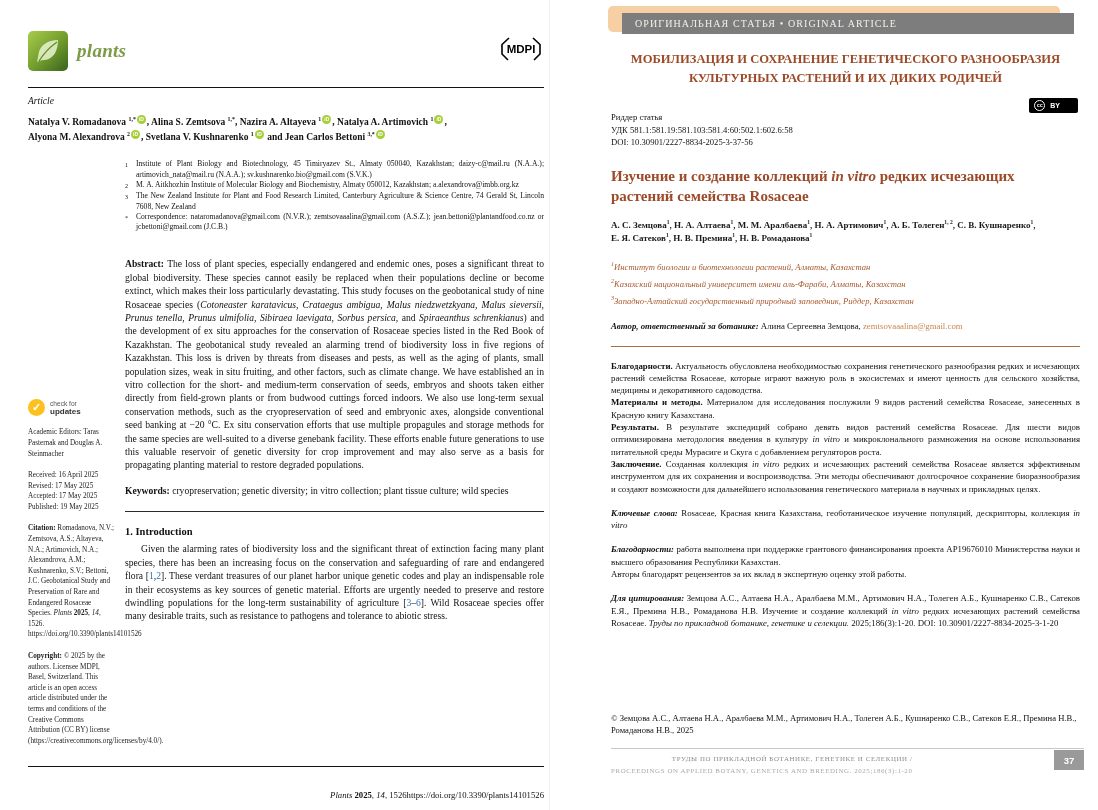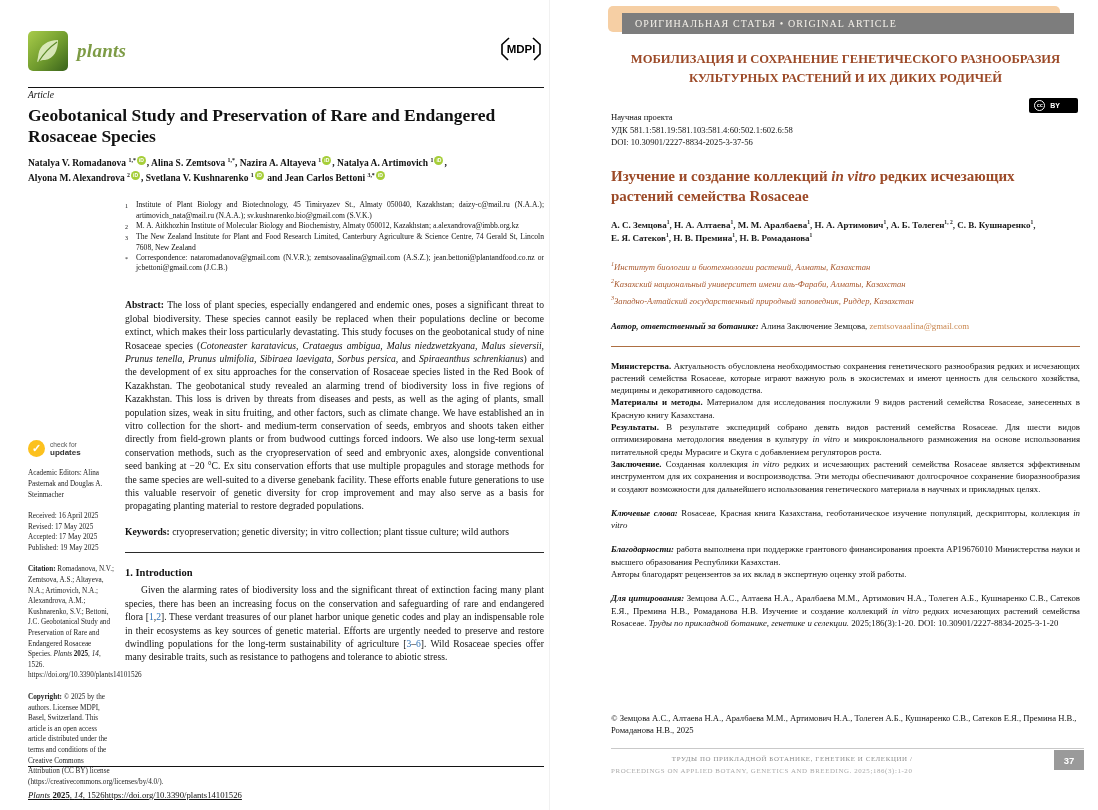--- a/index.html
+++ b/index.html
@@ -26,21 +26,21 @@
   }
   .icon-orcid::before{content:"iD";}
 
   
   .page-left{padding:0 5px 12px 28px;}
   .lp-header{display:flex;justify-content:space-between;align-items:center;padding-top:26px;height:50px;}
   .logo-plants{display:flex;align-items:center;gap:9px;}
   .logo-leaf{width:40px;height:40px;border-radius:5px;background:linear-gradient(135deg,#a9cc4a 0%,#6f9a2d 55%,#39631c 100%);display:flex;align-items:center;justify-content:center;}
   .logo-text{font-style:italic;font-weight:700;font-size:19px;color:#7d9b45;letter-spacing:0.3px;}
   .lp-rule{border-top:1.6px solid #131313;margin-top:11px;}
-  .lp-article{font-style:italic;font-size:9.5px;margin-top:2px;}
+  .lp-article{font-style:italic;font-size:9.5px;margin-top:8px;}
   .lp-title{font-size:17.5px;font-weight:700;line-height:21px;margin-top:5px;}
   .lp-authors{font-size:9.5px;font-weight:700;margin-top:9px;line-height:13.5px;}
   .lp-cols{display:flex;margin-top:15px;}
   .lp-side{width:88px;flex:none;font-size:7.2px;line-height:10.6px;color:#1c1c1c;}
   .lp-main{flex:1;margin-left:9px;}
   .affil-row{display:flex;font-size:7.6px;line-height:10.3px;text-align:justify;}
   .affil-mk{width:11px;flex:none;font-size:6px;vertical-align:super;padding-top:1px;}
   .affil-tx{flex:1;}
   .lp-abstract{margin-top:25px;font-size:9.6px;line-height:13.4px;text-align:justify;}
   .lp-keywords{margin-top:12px;font-size:9.6px;line-height:13.4px;text-align:justify;}
@@ -49,21 +49,21 @@
   .lp-intro{margin-top:5px;font-size:9.6px;line-height:13.4px;text-align:justify;text-indent:16px;}
   .side-spacer{height:240px;}
   .badge-updates{display:flex;align-items:center;gap:5px;cursor:pointer;width:64px;}
   .badge-circle{width:17px;height:17px;border-radius:50%;background:#fcc11e;color:#fff;font:700 11px/17px "Liberation Sans",sans-serif;text-align:center;flex:none;}
   .badge-line1{font:400 6.6px/7.5px "Liberation Sans",sans-serif;color:#555;}
   .badge-line2{font:700 8px/9px "Liberation Sans",sans-serif;color:#333;}
   .side-block{margin-top:11px;}
   .side-dates div{margin:0;}
   .lp-footer{position:absolute;left:28px;right:5px;bottom:10px;}
   .lp-footer-rule{border-top:1.5px solid #131313;}
-  .lp-footer-row{display:flex;justify-content:flex-start;font-size:8.7px;margin-top:23px;text-decoration:underline;}
+  .lp-footer-row{display:flex;justify-content:flex-end;font-size:8.7px;margin-top:23px;}
 
   
   .logo-mdpi svg text{font:700 11.5px "Liberation Sans",sans-serif;}
 
   
   .rp-banner{position:relative;height:40px;}
   .rp-banner-peach{position:absolute;left:58px;top:6px;width:452px;height:26px;background:#f6cfa4;border-radius:5px;}
   .rp-banner-gray{position:absolute;left:72px;top:13px;width:452px;height:21px;background:#7d7d7d;color:#f4f1ea;
     font-size:10px;letter-spacing:1.1px;line-height:21px;padding-left:13px;box-sizing:border-box;}
   .rp-heading{margin:10px 18px 0 61px;text-align:center;color:#9c4a28;font-weight:700;font-size:12.6px;line-height:19px;}
@@ -110,35 +110,34 @@
         <path d="M11 2 L4 8.5 V18 L10 24" fill="none" stroke="#000" stroke-width="1.6"></path>
         <path d="M35 2 L42 8.5 V18 L36 24" fill="none" stroke="#000" stroke-width="1.6"></path>
         <text x="23" y="17" text-anchor="middle">MDPI</text>
       </svg>
     </div>
   </div>
 
   <div class="lp-rule"></div>
 
   <div class="lp-article">Article</div>
-  <div class="lp-title">Geobotanical Study and Preservation of Rare and Endangered Rosaceae Species</div>
   <div class="lp-authors"><span>Natalya V. Romadanova </span><span class="seg-sup">1,*</span><span class="inline-icon icon-orcid"></span><span>, Alina S. Zemtsova </span><span class="seg-sup">1,*</span><span>, Nazira A. Altayeva </span><span class="seg-sup">1</span><span class="inline-icon icon-orcid"></span><span>, Natalya A. Artimovich </span><span class="seg-sup">1</span><span class="inline-icon icon-orcid"></span><span>,</span><br><span>Alyona M. Alexandrova </span><span class="seg-sup">2</span><span class="inline-icon icon-orcid"></span><span>, Svetlana V. Kushnarenko </span><span class="seg-sup">1</span><span class="inline-icon icon-orcid"></span><span> and Jean Carlos Bettoni </span><span class="seg-sup">3,*</span><span class="inline-icon icon-orcid"></span></div>
 
   <div class="lp-cols">
 
     <div class="lp-side">
       <div class="side-spacer"></div>
       <div class="badge-updates">
         <div class="badge-circle">✓</div>
         <div>
           <div class="badge-line1">check for</div>
           <div class="badge-line2">updates</div>
         </div>
       </div>
-      <div class="side-block">Academic Editors: Alina Pasternak and Douglas A. Steinmacher</div>
+      <div class="side-block">Academic Editors: Taras Pasternak and Douglas A. Steinmacher</div>
       <div class="side-block side-dates">
         <div>Received: 16 April 2025</div>
         <div>Revised: 17 May 2025</div>
         <div>Accepted: 17 May 2025</div>
         <div>Published: 19 May 2025</div>
       </div>
       <div class="side-block"><span class="seg-b">Citation: </span><span>Romadanova, N.V.; Zemtsova, A.S.; Altayeva, N.A.; Artimovich, N.A.; Alexandrova, A.M.; Kushnarenko, S.V.; Bettoni, J.C. Geobotanical Study and Preservation of Rare and Endangered Rosaceae Species. </span><span class="seg-i">Plants </span><span class="seg-b">2025</span><span>, </span><span class="seg-i">14</span><span>, 1526. https://doi.org/10.3390/plants14101526</span></div>
       <div class="side-block"><span class="seg-b">Copyright: </span><span>© 2025 by the authors. Licensee MDPI, Basel, Switzerland. This article is an open access article distributed under the terms and conditions of the Creative Commons Attribution (CC BY) license (https://creativecommons.org/licenses/by/4.0/).</span></div>
     </div>
 
@@ -156,21 +155,21 @@
           <span class="affil-mk">3</span>
           <span class="affil-tx">The New Zealand Institute for Plant and Food Research Limited, Canterbury Agriculture &amp; Science Centre, 74 Gerald St, Lincoln 7608, New Zealand</span>
         </div>
         <div class="affil-row">
           <span class="affil-mk">*</span>
           <span class="affil-tx">Correspondence: nataromadanova@gmail.com (N.V.R.); zemtsovaaalina@gmail.com (A.S.Z.); jean.bettoni@plantandfood.co.nz or jcbettoni@gmail.com (J.C.B.)</span>
         </div>
       </div>
 
       <div class="lp-abstract"><span class="seg-b">Abstract: </span><span>The loss of plant species, especially endangered and endemic ones, poses a significant threat to global biodiversity. These species cannot easily be replaced when their populations decline or become extinct, which makes their loss particularly devastating. This study focuses on the geobotanical study of nine Rosaceae species (</span><span class="seg-i">Cotoneaster karatavicus, Crataegus ambigua, Malus niedzwetzkyana, Malus sieversii, Prunus tenella, Prunus ulmifolia, Sibiraea laevigata, Sorbus persica,</span><span> and </span><span class="seg-i">Spiraeanthus schrenkianus</span><span>) and the development of ex situ approaches for the conservation of Rosaceae species listed in the Red Book of Kazakhstan. The geobotanical study revealed an alarming trend of biodiversity loss in five regions of Kazakhstan. This loss is driven by threats from diseases and pests, as well as the aging of plants, small population sizes, weak in situ fruiting, and other factors, such as climate change. We have established an in vitro collection for the short- and medium-term conservation of seeds, embryos and shoots taken either directly from field-grown plants or from budwood cuttings forced indoors. We also use long-term sexual conservation methods, such as the cryopreservation of seed and embryonic axes, alongside conventional seed banking at −20 °C. Ex situ conservation efforts that use multiple propagules and storage methods for the same species are well-suited to a diverse genebank facility. These efforts enable future generations to use this valuable reservoir of genetic diversity for crop improvement and may also serve as a basis for propagating planting material to restore degraded populations.</span></div>
-      <div class="lp-keywords"><span class="seg-b">Keywords: </span><span>cryopreservation; genetic diversity; in vitro collection; plant tissue culture; wild authors</span></div>
+      <div class="lp-keywords"><span class="seg-b">Keywords: </span><span>cryopreservation; genetic diversity; in vitro collection; plant tissue culture; wild species</span></div>
       <div class="lp-mainrule"></div>
       <div class="lp-h1">1. Introduction</div>
       <div class="lp-intro"><span>Given the alarming rates of biodiversity loss and the significant threat of extinction facing many plant species, there has been an increasing focus on the conservation and safeguarding of rare and endangered flora [</span><span class="seg-link">1</span><span>,</span><span class="seg-link">2</span><span>]. These verdant treasures of our planet harbor unique genetic codes and play an indispensable role in their ecosystems as key sources of genetic material. Efforts are urgently needed to preserve and restore dwindling populations for the long-term sustainability of agriculture [</span><span class="seg-link">3</span><span>–</span><span class="seg-link">6</span><span>]. Wild Rosaceae species offer many desirable traits, such as resistance to pathogens and tolerance to abiotic stress.</span></div>
     </div>
   </div>
 
   <div class="lp-footer">
     <div class="lp-footer-rule"></div>
     <div class="lp-footer-row">
       <span><span class="seg-i">Plants </span><span class="seg-b">2025</span><span>, </span><span class="seg-i">14</span><span>, 1526</span></span>
@@ -182,21 +181,21 @@
 <div class="page page-right">
 
   <div class="rp-banner">
     <div class="rp-banner-peach"></div>
     <div class="rp-banner-gray">ОРИГИНАЛЬНАЯ СТАТЬЯ • ORIGINAL ARTICLE</div>
   </div>
 
   <div class="rp-heading">МОБИЛИЗАЦИЯ И СОХРАНЕНИЕ ГЕНЕТИЧЕСКОГО РАЗНООБРАЗИЯ КУЛЬТУРНЫХ РАСТЕНИЙ И ИХ ДИКИХ РОДИЧЕЙ</div>
 
   <div class="rp-meta">
-    <div>Научная проекта</div>
+    <div>Риддер статья</div>
     <div>УДК 581.1:581.19:581.103:581.4:60:502.1:602.6:58</div>
     <div>DOI: 10.30901/2227-8834-2025-3-37-56</div>
   </div>
 
   <div class="rp-ccbadge">
     <span class="cc-circle">cc</span>
     <span class="cc-by">BY</span>
   </div>
 
   <div class="rp-title"><span>Изучение и создание коллекций </span><span class="seg-i">in vitro</span><span> редких исчезающих растений семейства Rosaceae</span></div>
@@ -207,26 +206,26 @@
       <span class="rp-affil-mk">1</span><span>Институт биологии и биотехнологии растений, Алматы, Казахстан</span>
     </div>
     <div>
       <span class="rp-affil-mk">2</span><span>Казахский национальный университет имени аль-Фараби, Алматы, Казахстан</span>
     </div>
     <div>
       <span class="rp-affil-mk">3</span><span>Западно-Алтайский государственный природный заповедник, Риддер, Казахстан</span>
     </div>
   </div>
 
-  <div class="rp-corr"><span class="seg-bi">Автор, ответственный за ботанике: </span><span>Алина Заключение Земцова, </span><span class="seg-email">zemtsovaaalina@gmail.com</span></div>
+  <div class="rp-corr"><span class="seg-bi">Автор, ответственный за ботанике: </span><span>Алина Сергеевна Земцова, </span><span class="seg-email">zemtsovaaalina@gmail.com</span></div>
 
   <div class="rp-rule"></div>
 
   <div class="rp-abstract">
-    <p><span class="seg-b">Министерства.</span><span> Актуальность обусловлена необходимостью сохранения генетического разнообразия редких и исчезающих растений семейства Rosaceae, которые играют важную роль в экосистемах и имеют ценность для сельского хозяйства, медицины и декоративного садоводства.</span></p>
+    <p><span class="seg-b">Благодарности.</span><span> Актуальность обусловлена необходимостью сохранения генетического разнообразия редких и исчезающих растений семейства Rosaceae, которые играют важную роль в экосистемах и имеют ценность для сельского хозяйства, медицины и декоративного садоводства.</span></p>
     <p><span class="seg-b">Материалы и методы.</span><span> Материалом для исследования послужили 9 видов растений семейства Rosaceae, занесенных в Красную книгу Казахстана.</span></p>
     <p><span class="seg-b">Результаты.</span><span> В результате экспедиций собрано девять видов растений семейства Rosaceae. Для шести видов оптимизирована методология введения в культуру </span><span class="seg-i">in vitro</span><span> и микроклонального размножения на основе использования питательной среды Мурасиге и Скуга с добавлением регуляторов роста.</span></p>
     <p><span class="seg-b">Заключение.</span><span> Созданная коллекция </span><span class="seg-i">in vitro</span><span> редких и исчезающих растений семейства Rosaceae является эффективным инструментом для их сохранения и воспроизводства. Эти методы обеспечивают долгосрочное сохранение биоразнообразия и создают возможности для дальнейшего использования генетического материала в научных и прикладных целях.</span></p>
   </div>
 
   <div class="rp-keywords"><span class="seg-bi">Ключевые слова: </span><span>Rosaceae, Красная книга Казахстана, геоботаническое изучение популяций, дескрипторы, коллекция </span><span class="seg-i">in vitro</span></div>
   <div class="rp-ack"><span class="seg-bi">Благодарности: </span><span>работа выполнена при поддержке грантового финансирования проекта AP19676010 Министерства науки и высшего образования Республики Казахстан.</span><br><span>Авторы благодарят рецензентов за их вклад в экспертную оценку этой работы.</span></div>
   <div class="rp-cite"><span class="seg-bi">Для цитирования: </span><span>Земцова А.С., Алтаева Н.А., Аралбаева М.М., Артимович Н.А., Толеген А.Б., Кушнаренко С.В., Сатеков Е.Я., Премина Н.В., Ромаданова Н.В. Изучение и создание коллекций </span><span class="seg-i">in vitro</span><span> редких исчезающих растений семейства Rosaceae. </span><span class="seg-i">Труды по прикладной ботанике, генетике и селекции.</span><span> 2025;186(3):1-20. DOI: 10.30901/2227-8834-2025-3-1-20</span></div>
 
   <div class="rp-copyright">© Земцова А.С., Алтаева Н.А., Аралбаева М.М., Артимович Н.А., Толеген А.Б., Кушнаренко С.В., Сатеков Е.Я., Премина Н.В., Ромаданова Н.В., 2025</div>

